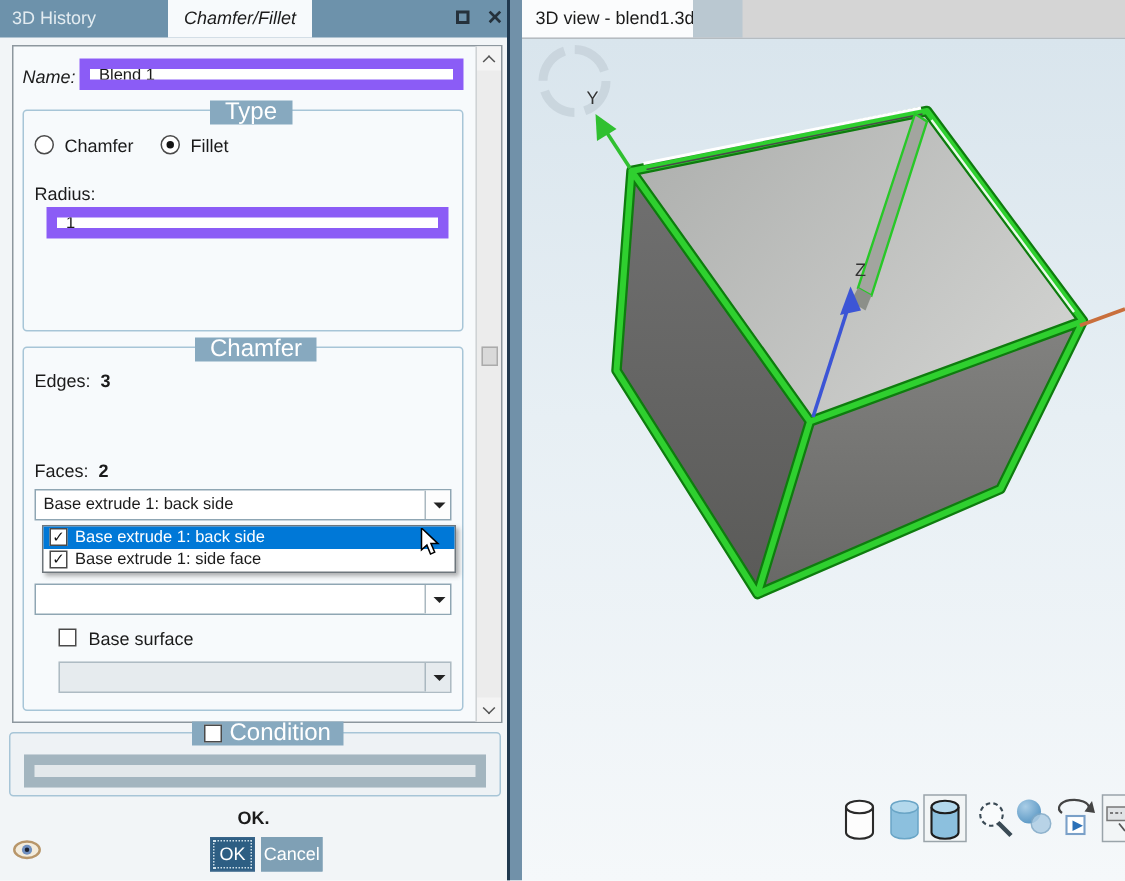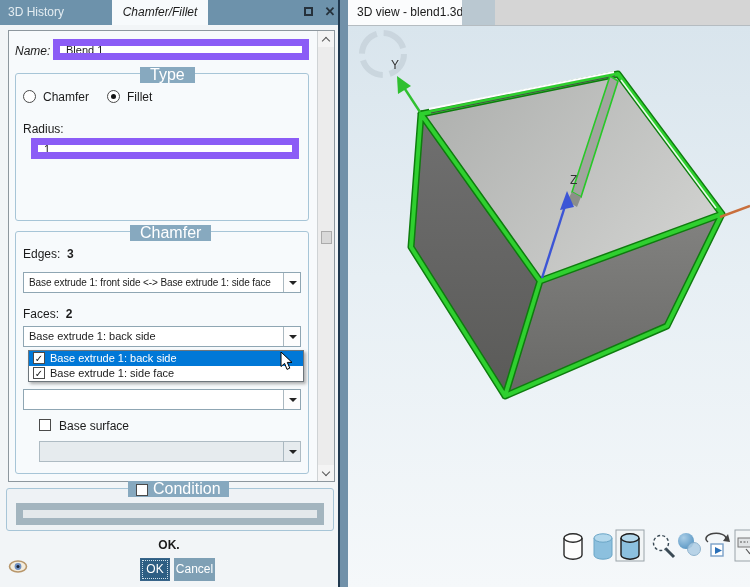--- a/index.html
+++ b/index.html
@@ -87,24 +87,20 @@
       <div class="lbl" style="left:118px;top:59px;">Fillet</div>
       <div class="lbl" style="left:14px;top:91px;">Radius:</div>
       <input class="field" style="left: 22px; top: 107px; width: 268px; height: 21px;" value="1">
 
       <div class="group" style="left:6px;top:200px;width:294px;height:243px;"></div>
       <div class="badge" style="left:121px;top:194px;">Chamfer</div>
 
       <div class="lbl" style="left:14px;top:216px;">
         <span>Edges:</span>&nbsp;
         <b>3</b>
-      </div>
-      <div class="combo" style="left:14px;top:241px;width:278px;">
-        <div class="txt" style="font-size:10px;letter-spacing:-0.1px;">Base extrude 1: front side &lt;-&gt; Base extrude 1: side face</div>
-        <div class="arrow-box"></div>
       </div>
 
       <div class="lbl" style="left:14px;top:276px;">
         <span>Faces:</span>&nbsp;
         <b>2</b>
       </div>
       <div class="combo" style="left:14px;top:295px;width:278px;">
         <div class="txt">Base extrude 1: back side</div>
         <div class="arrow-box"></div>
       </div>

